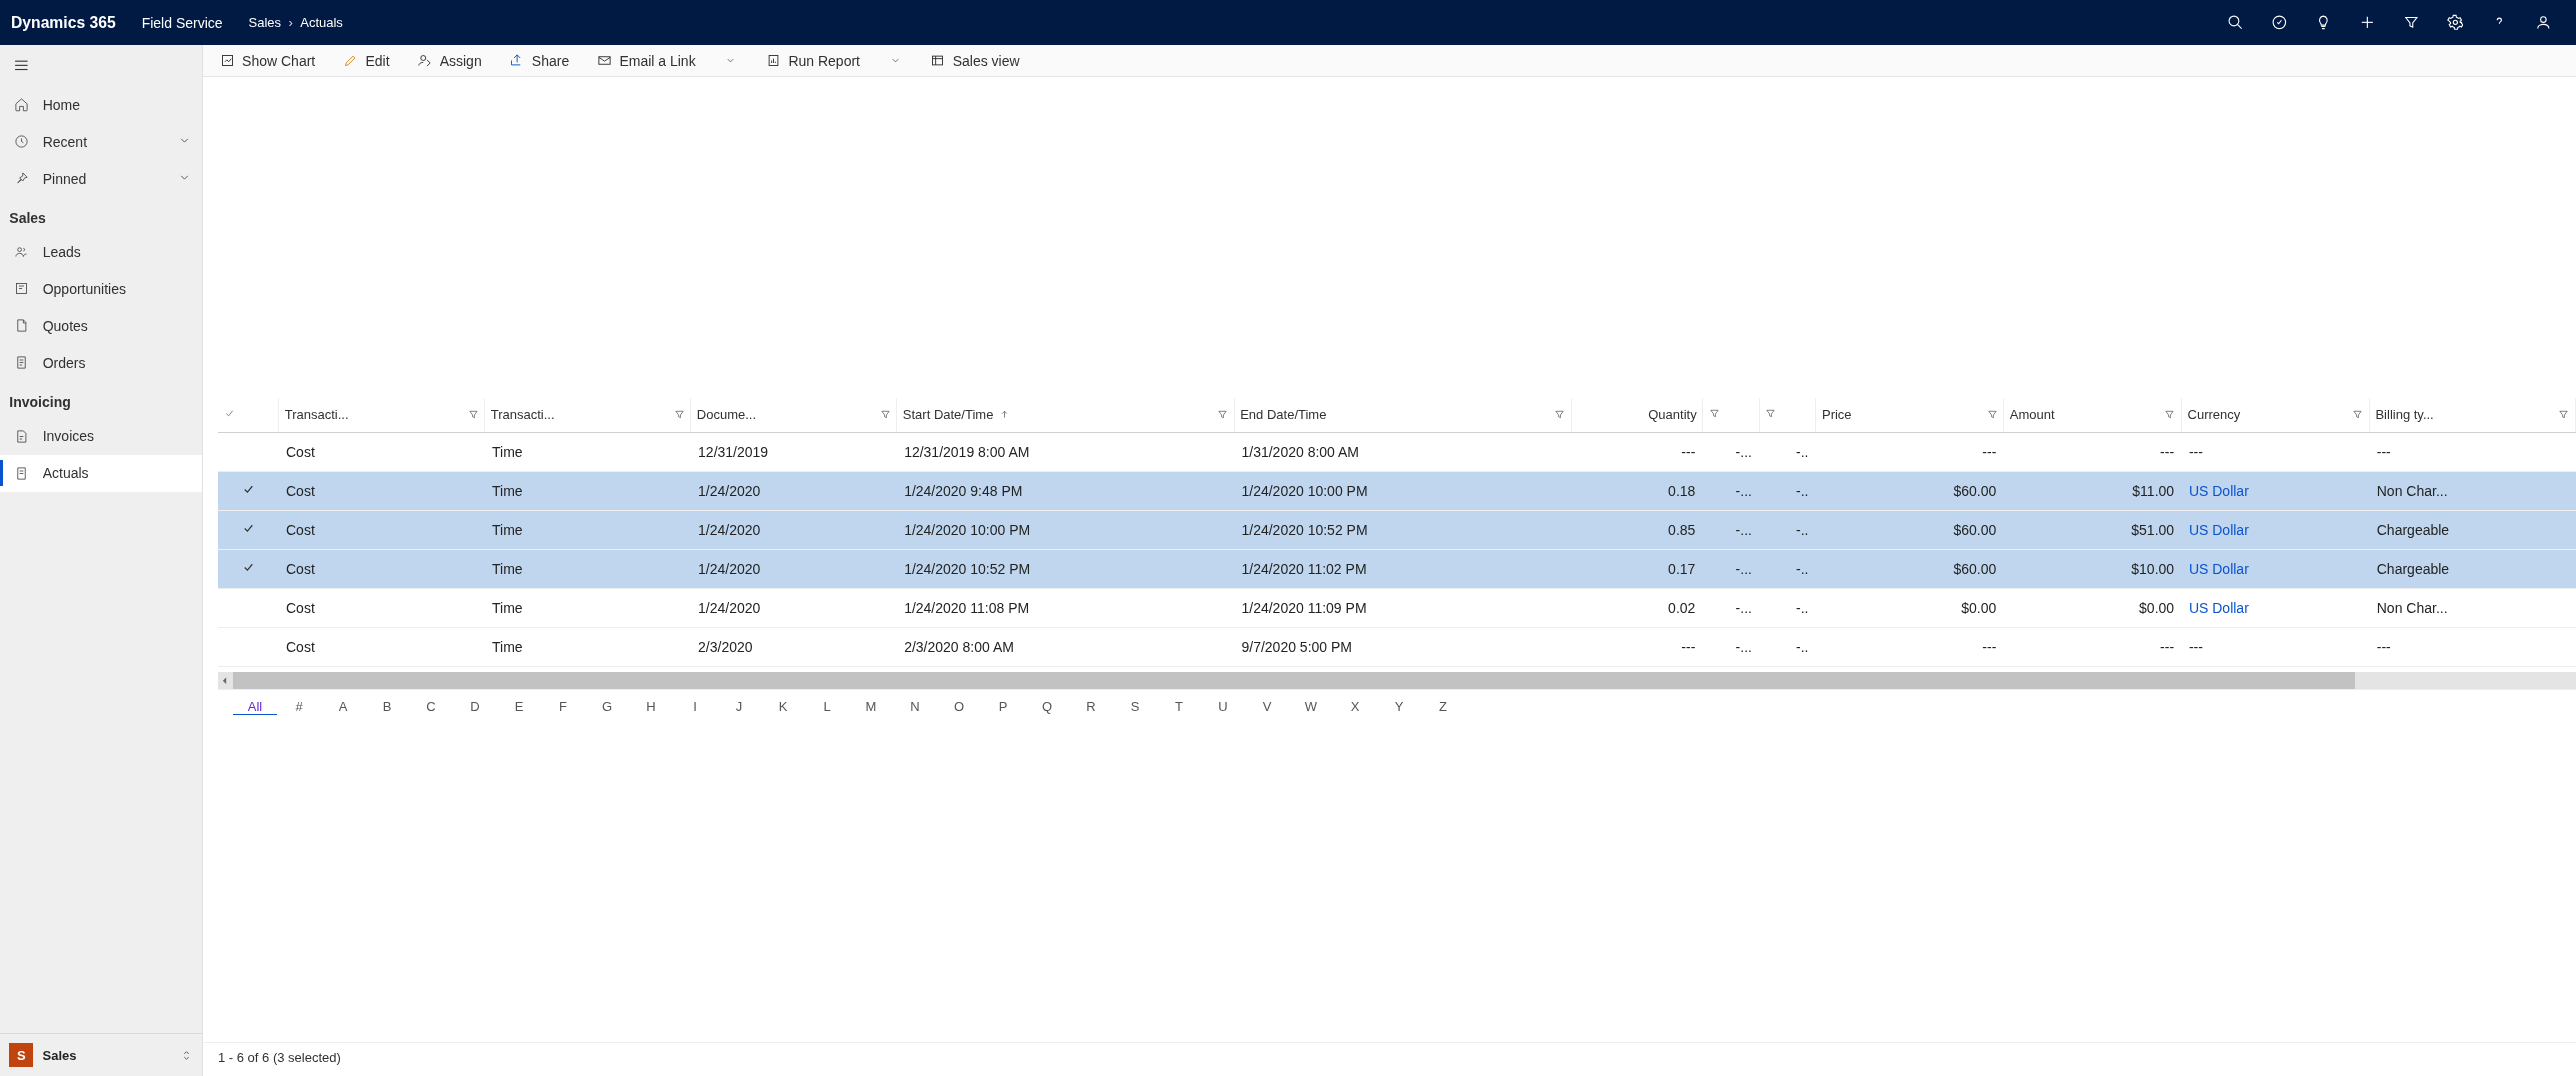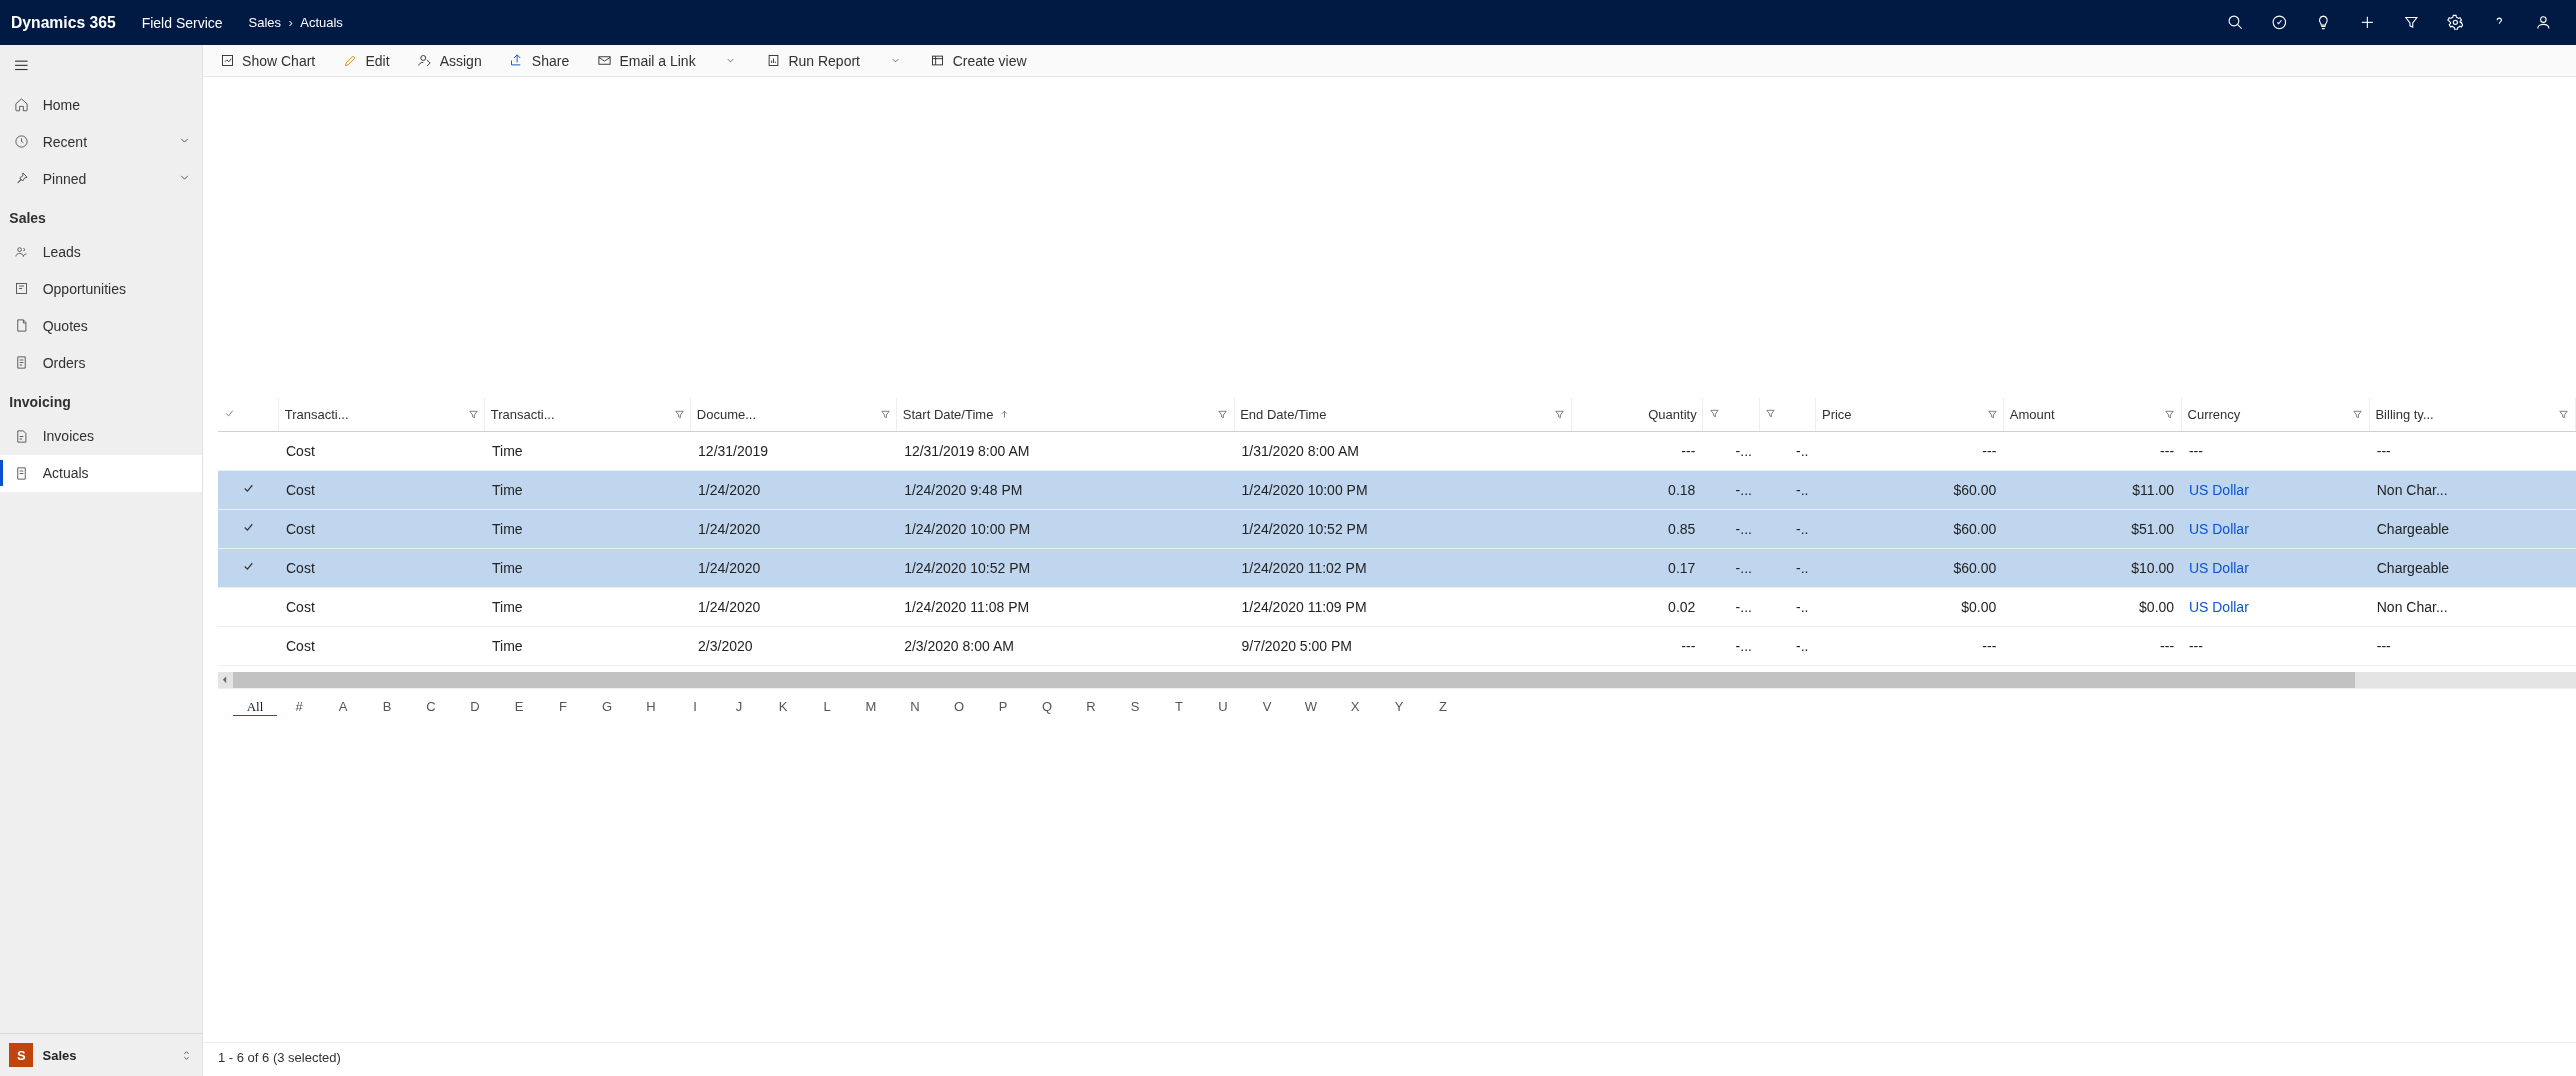--- a/index.html
+++ b/index.html
@@ -63,21 +63,21 @@
   table.grid td.chk svg { width:13px; height:13px; stroke:#333; fill:none; stroke-width:2.2; visibility:hidden; }
   table.grid tr.selected td.chk svg { visibility:visible; }
   table.grid td.num { text-align:right; padding-right:7.4px; }
   table.grid td.link { color:#0b53ce; cursor:pointer; }
   .hscroll { height:16.7px; background:#e4e4e4; margin:5.6px 0 0 0; position:relative; }
   .hscroll .thumb { position:absolute; left:15px; top:0; height:16.7px; width:90%; background:#c2c2c2; }
   .hscroll .arrow { position:absolute; top:0; width:13px; height:16.7px; display:flex; align-items:center; justify-content:center; }
   .hscroll .arrow svg { width:7.4px; height:7.4px; stroke:#666; fill:#666; stroke-width:1; }
   .jumpbar { display:flex; gap:0; padding:9.3px 0 5.6px 15px; border-top:0.9px solid #eee; }
   .jumpbar span { width:44px; text-align:center; font-size:13px; color:#555; cursor:pointer; }
-  .jumpbar span.active { color:#0f172a; border-bottom:1.9px solid #0b53ce; font-weight:500;font-family:Liberation Serif, serif; }
+  .jumpbar span.active { color:#6d28d9; border-bottom:1.9px solid #0b53ce; font-weight:500; }
   .statusbar { padding:7.4px 15px 11px; font-size:13px; color:#323130; border-top:0.9px solid #eee; }
 </style>
 </head>
 <body>
 
 <div class="topbar">
   <div class="brand">Dynamics 365</div>
   <div class="module">Field Service</div>
   <div class="crumbs">
     <span>Sales</span>
@@ -288,21 +288,21 @@
       <div class="cmd-chevron">
           <svg viewBox="0 0 24 24">
             <path d="M6 9l6 6 6-6"></path>
           </svg>
         </div>
       <div class="cmd">
           <svg viewBox="0 0 24 24">
             <rect x="4" y="5" width="16" height="14"></rect>
             <path d="M4 9h16M9 5v14"></path>
           </svg>
-          <span>Create view</span>
+          <span>Sales view</span>
         </div>
     </div>
 
 
     <div class="gridwrap">
       <table class="grid">
         <colgroup>
           <col style="width:30px">
             <col style="width:102px">
             <col style="width:102px">

